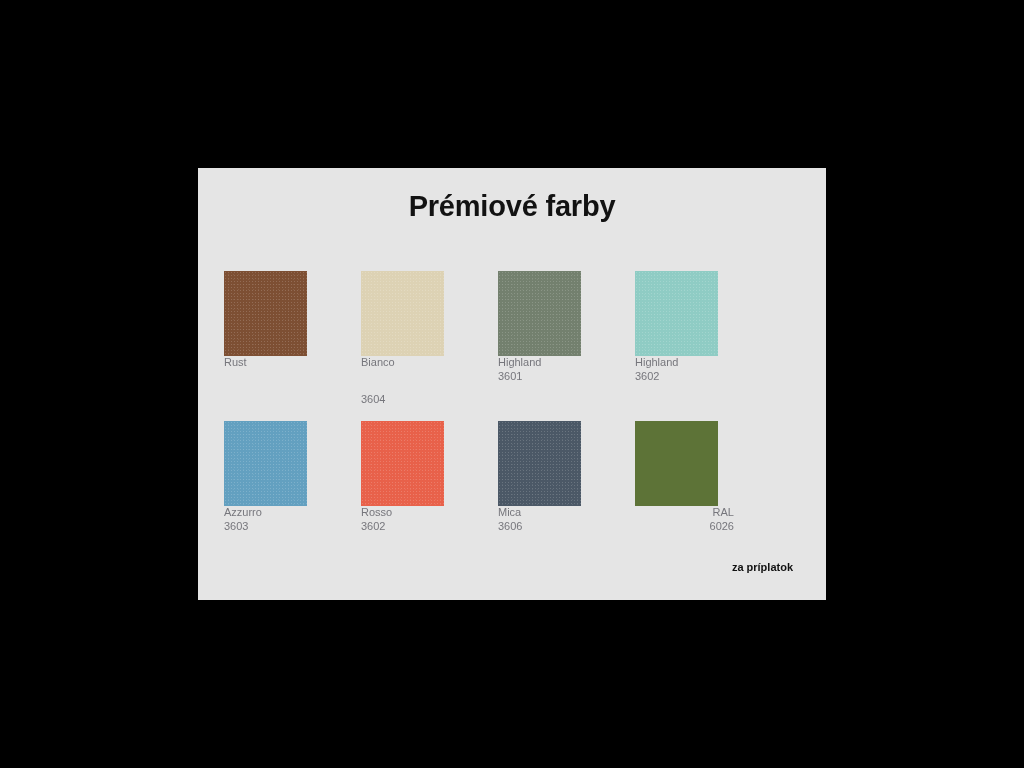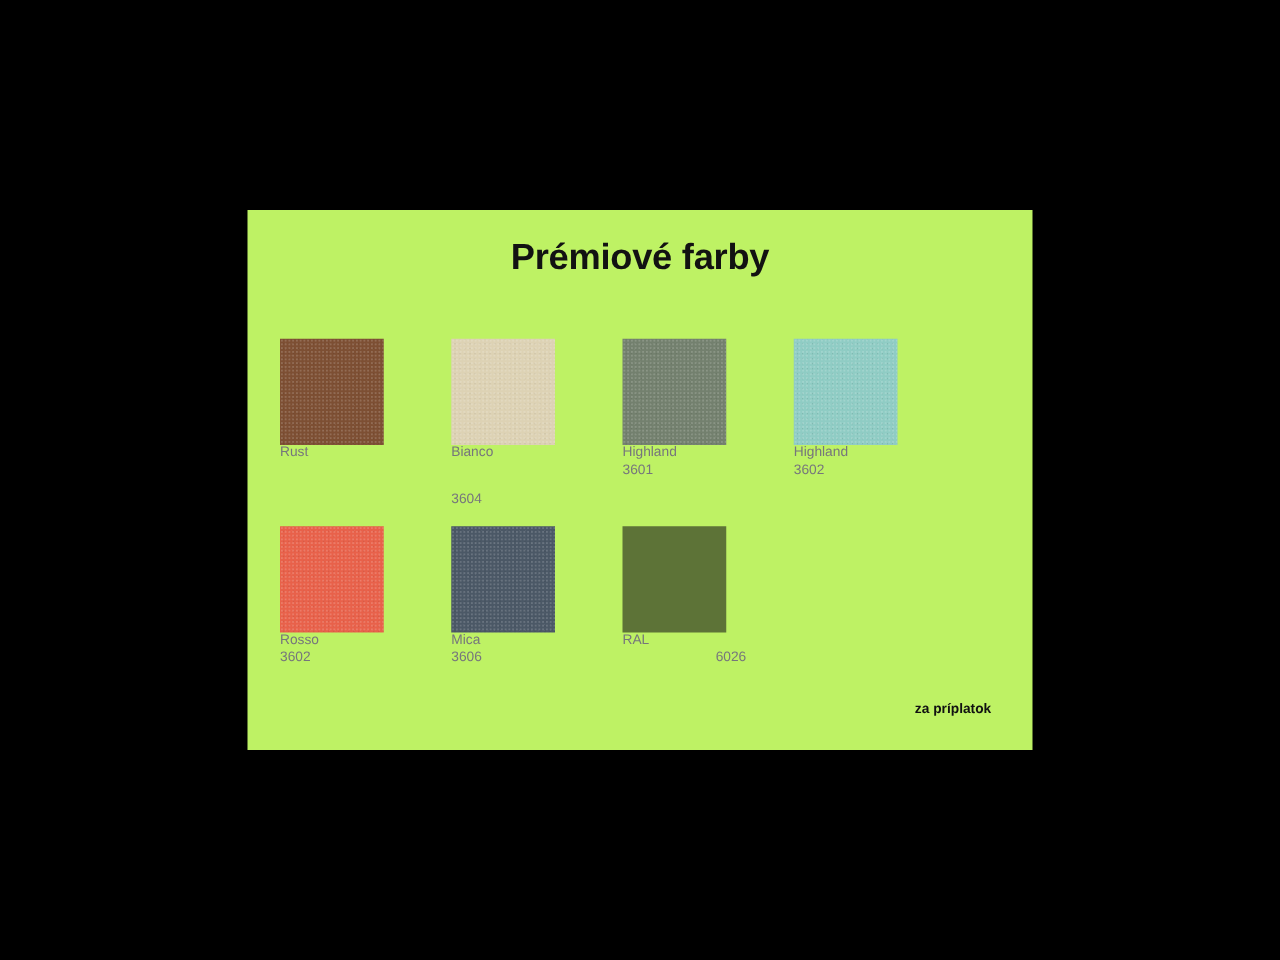--- a/index.html
+++ b/index.html
@@ -105,21 +105,21 @@
     font-size: 11px;
     font-weight: 700;
     color: #111111;
     font-family: Liberation Sans, sans-serif;
     margin-top: 28px;
   }
 </style>
 </head>
 <body style="background: rgb(0, 0, 0);">
 
-<div id="slide-card" style="background: #bef264;">
+<div id="slide-card" style="background: #e5e5e5;">
 
   <div id="slide-title" style="color: rgb(18, 18, 18);">Prémiové farby</div>
 
   <div class="swatch-grid">
 
     <div class="swatch-row">
       <div class="swatch-cell">
         <span class="swatch-chip textured" style="background-color: rgb(125, 79, 51);"></span>
         <span class="swatch-labels">
           <span class="swatch-name" style="color: rgb(118, 118, 124);">Rust</span>
@@ -144,37 +144,44 @@
         <span class="swatch-chip textured" style="background-color: rgb(143, 204, 196);"></span>
         <span class="swatch-labels">
           <span class="swatch-name" style="color: rgb(118, 118, 124);">Highland</span>
           <span class="swatch-code" style="color: rgb(118, 118, 124);">3602</span>
         </span>
       </div>
     </div>
 
     <div class="swatch-row">
       <div class="swatch-cell">
+        <span class="swatch-chip textured" style="background-color: rgb(99, 160, 192);"></span>
+        <span class="swatch-labels">
+          <span class="swatch-name" style="color: rgb(118, 118, 124);">Azzurro</span>
+          <span class="swatch-code" style="color: rgb(118, 118, 124);">3603</span>
+        </span>
+      </div>
+      <div class="swatch-cell">
         <span class="swatch-chip textured" style="background-color: rgb(232, 97, 74);"></span>
         <span class="swatch-labels">
           <span class="swatch-name" style="color: rgb(118, 118, 124);">Rosso</span>
           <span class="swatch-code" style="color: rgb(118, 118, 124);">3602</span>
         </span>
       </div>
       <div class="swatch-cell">
         <span class="swatch-chip textured" style="background-color: rgb(75, 88, 102);"></span>
         <span class="swatch-labels">
           <span class="swatch-name" style="color: rgb(118, 118, 124);">Mica</span>
           <span class="swatch-code" style="color: rgb(118, 118, 124);">3606</span>
         </span>
       </div>
       <div class="swatch-cell">
         <span class="swatch-chip" style="background-color: rgb(93, 115, 55);"></span>
         <span class="swatch-labels">
-          <span class="swatch-name" style="color: rgb(118, 118, 124);">RAL</span>
+          <span class="swatch-name" style="color: rgb(118, 118, 124); text-align: right;">RAL</span>
           <span class="swatch-code" style="color: rgb(118, 118, 124); text-align: right;">6026</span>
         </span>
       </div>
     </div>
 
   </div>
 
   <div id="footnote">za príplatok</div>
 
 </div>

